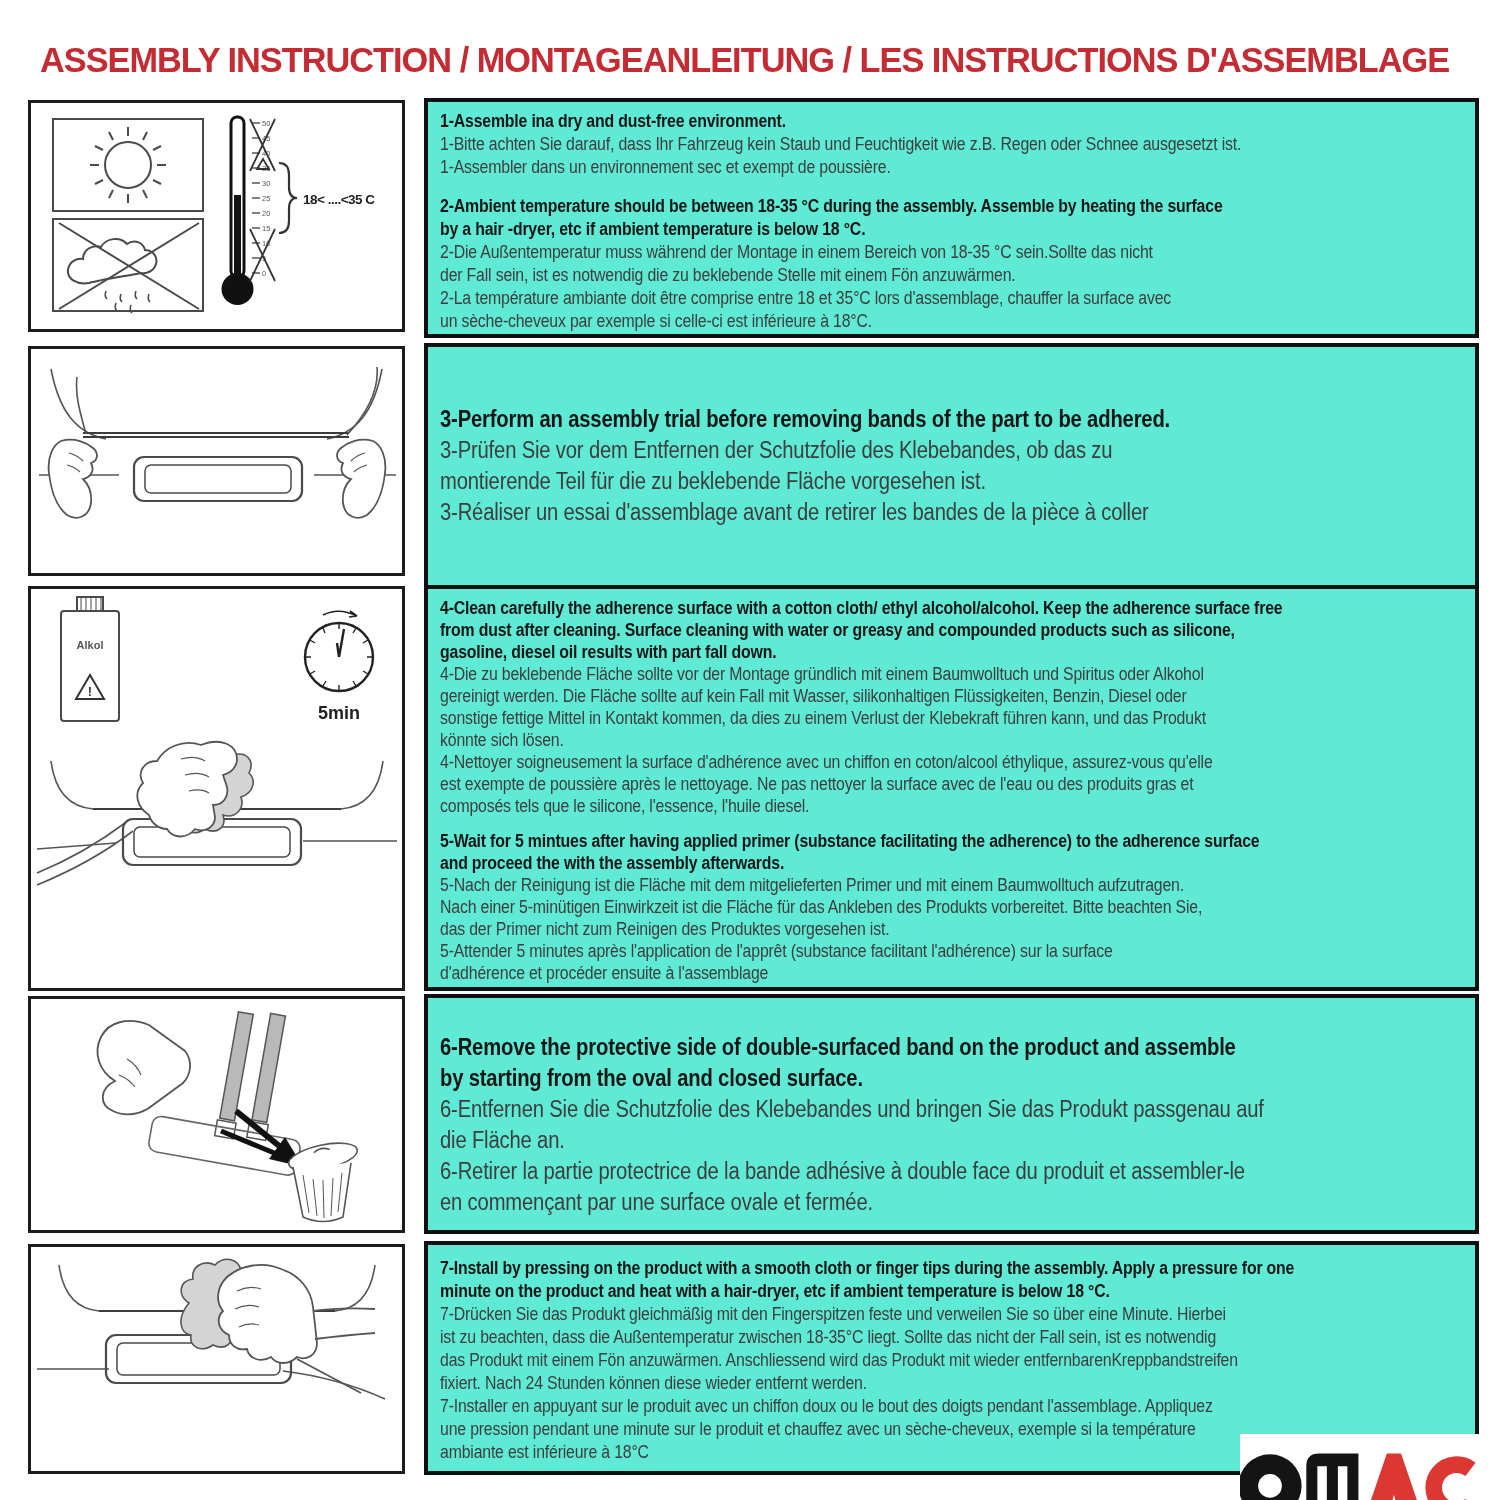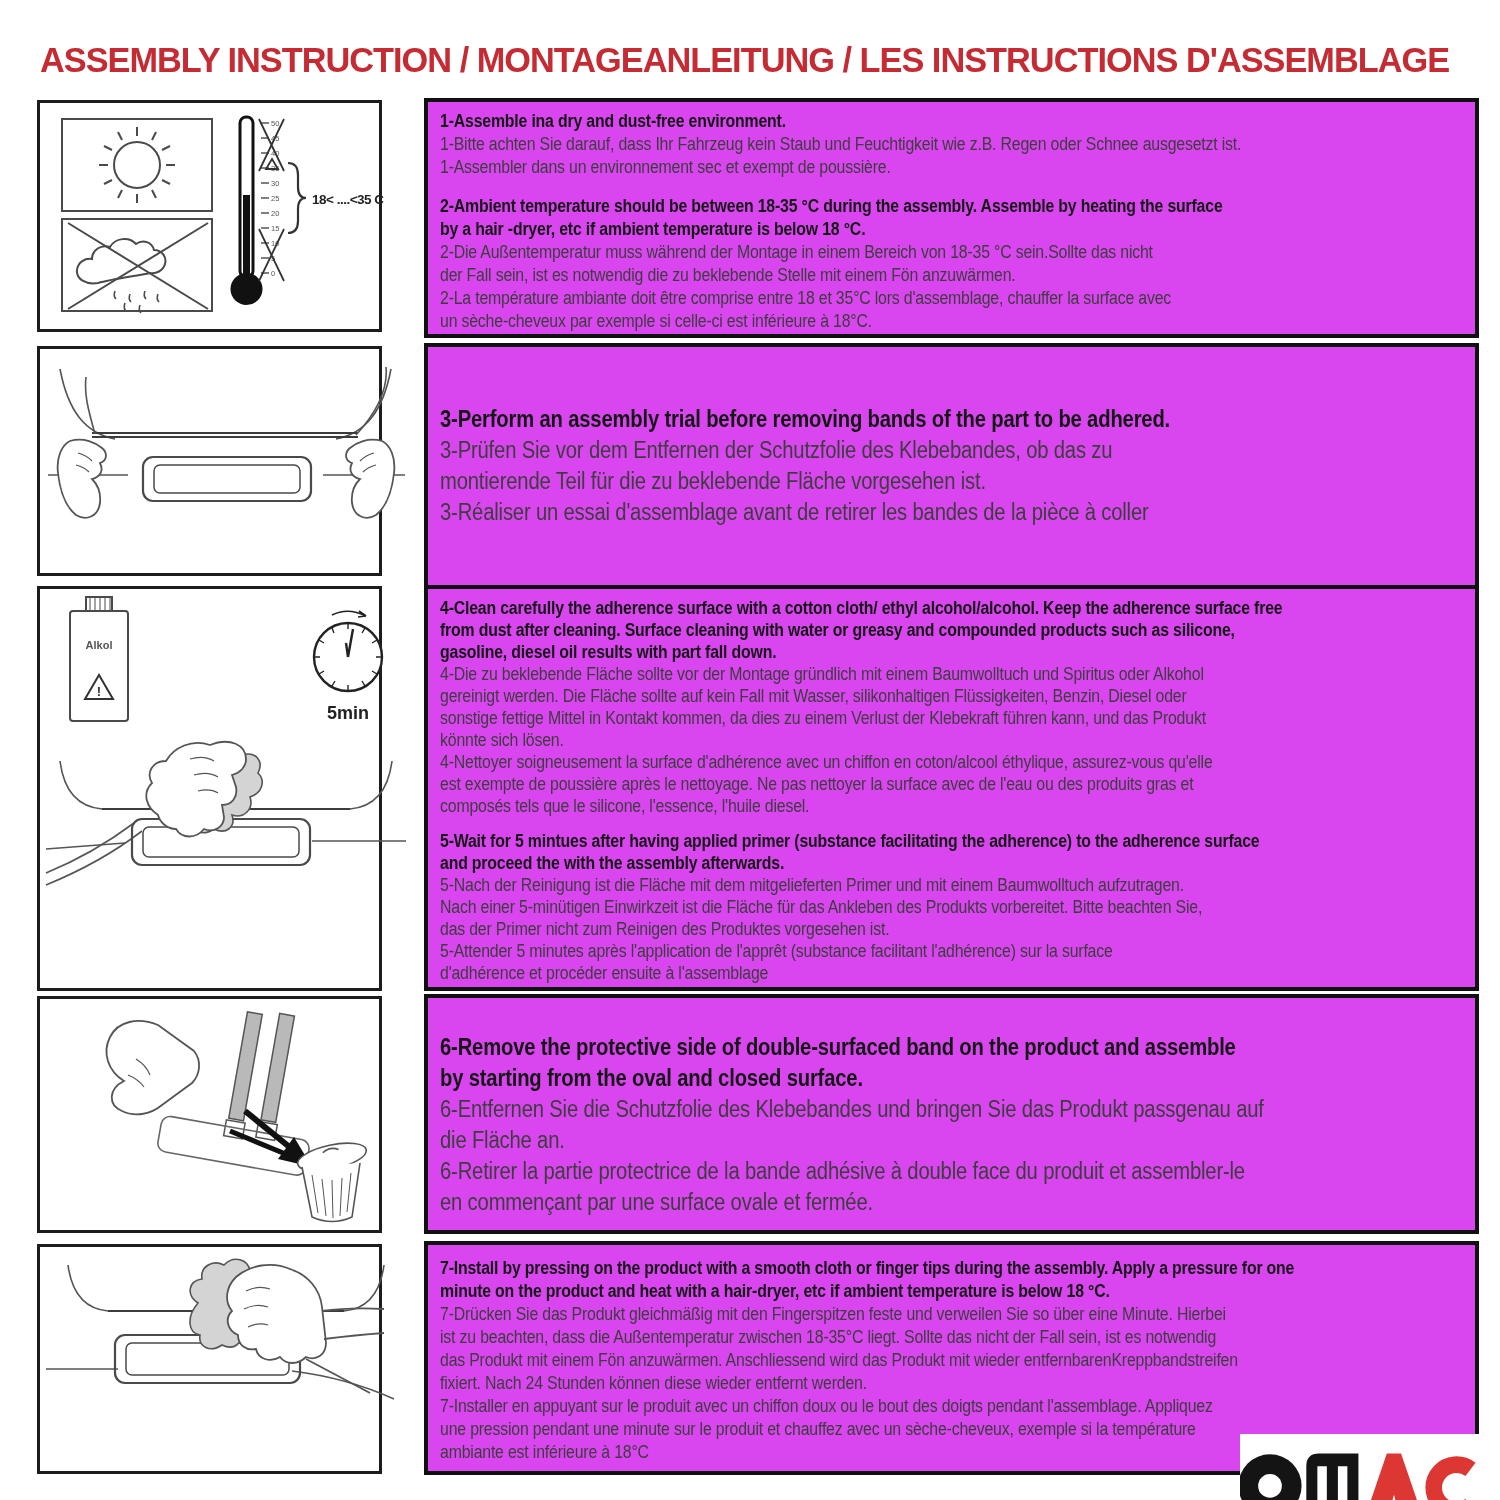--- a/index.html
+++ b/index.html
@@ -1,22 +1,22 @@
 <!DOCTYPE html>
 <html><head>
 <meta charset="utf-8">
 <style>
   html,body{margin:0;padding:0;background:#fff;}
   .page{position:relative;width:1500px;height:1500px;background:#fff;overflow:hidden;
         font-family:"Liberation Sans",sans-serif;margin-top:28px;}
   .title{position:absolute;left:40px;top:12px;font-size:35px;font-weight:bold;
          letter-spacing:-1px;white-space:nowrap;color:#C52B33;transform:scaleX(0.98);
          transform-origin:left top;}
-  .lbox{position:absolute;left:37px;width:345px;border:3px solid #1c1c1c;background:#fff;box-sizing:border-box;}
-  .rbox{position:absolute;left:424px;width:1055px;border:4px solid #101010;background:#d946ef;box-sizing:border-box;overflow:hidden;}
+  .lbox{position:absolute;left:28px;width:377px;border:3px solid #1c1c1c;background:#fff;box-sizing:border-box;}
+  .rbox{position:absolute;left:424px;width:1055px;border:4px solid #101010;background:#5eead4;box-sizing:border-box;overflow:hidden;}
   .r1l{top:72px;height:232px}   .r1r{top:70px;height:240px}
   .r2l{top:318px;height:230px}  .r2r{top:315px;height:256px}
   .r3l{top:558px;height:405px}  .r3r{top:557px;height:406px}
   .r4l{top:968px;height:237px}  .r4r{top:966px;height:240px}
   .r5l{top:1216px;height:230px} .r5r{top:1213px;height:234px}
   .txt{transform:scaleX(0.88);transform-origin:left top;width:1180px;color:#3d3d3d;}
   .txt p{margin:0;white-space:nowrap;letter-spacing:-0.2px;}
   .txt p.b{font-weight:bold;color:#161616;}
   .sm p{font-size:18px;line-height:23px;}
   .sm3 p{font-size:18px;line-height:22px;}

